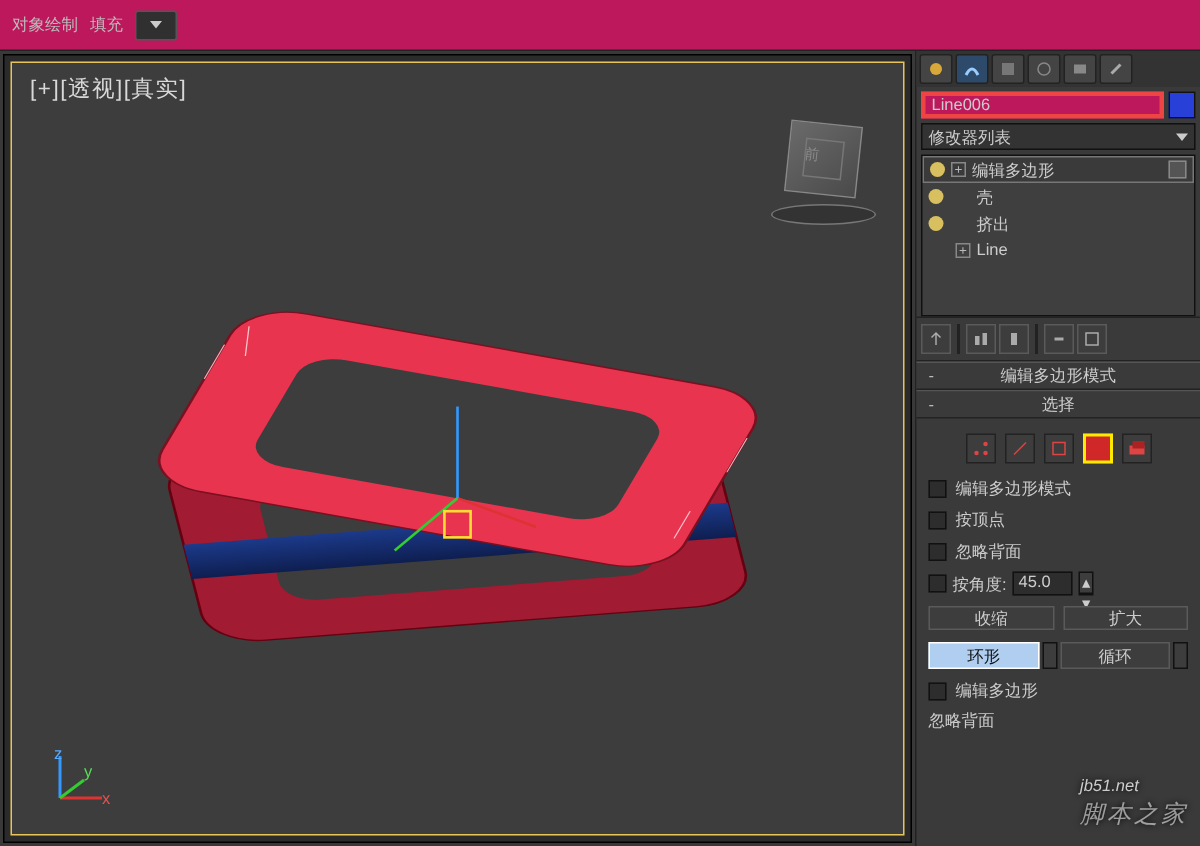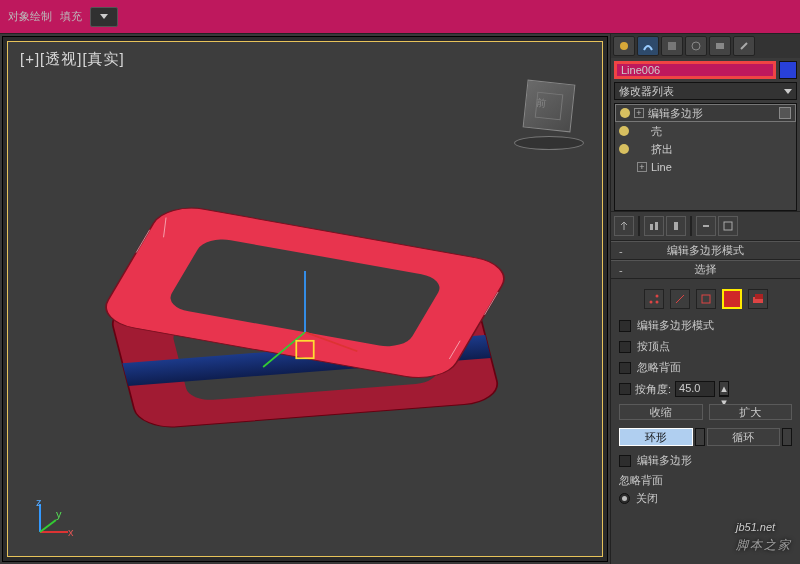--- a/index.html
+++ b/index.html
@@ -58,21 +58,21 @@
 .two-btn .b{flex:1;height:16px;background:#3d3d3d;border:1px solid #5a5a5a;display:flex;align-items:center;justify-content:center}
 .ring-row{display:flex;align-items:center;gap:2px;padding:4px 2px}
 .ring-row .b{flex:1;height:18px;background:#3d3d3d;border:1px solid #5a5a5a;display:flex;align-items:center;justify-content:center}
 .ring-row .b.active{background:#b0cff0;color:#111;border:1px solid #fff}
 .ring-row .spn{width:10px;height:18px;background:#3d3d3d;border:1px solid #111}
 .chk-row-wide{display:flex;align-items:center;gap:6px;padding:3px 2px}
 .rollout-body .radio{width:11px;height:11px;border:1px solid #111;border-radius:50%;background:#2d2d2d;display:flex;align-items:center;justify-content:center}
 .radio.on::after{content:"";width:5px;height:5px;background:#bbb;border-radius:50%}
 .cut{width:14px}
 .watermark{position:absolute;right:8px;bottom:10px;font-size:22px;font-style:italic;color:rgba(255,255,255,.45);text-shadow:0 0 4px #000;pointer-events:none}
-.watermark .sub{font-size:12px;display:block;text-align:center;color:rgba(255,255,255,.55);letter-spacing:2px}
+.watermark .sub{font-size:16px;display:block;text-align:center;color:rgba(255,255,255,.55);letter-spacing:2px}
 </style>
 </head>
 <body>
 
 <div class="toptoolbar">
   <span class="menu-label">对象绘制</span>
   <span class="menu-label">填充</span>
   <div class="frame-btn">
       <span class="arrow-dn"></span>
     </div>
@@ -317,24 +317,20 @@
           <div class="spn"></div>
           <div class="b">循环</div>
           <div class="spn"></div>
         </div>
 
         <div class="chk-row-wide">
           <div class="chk"></div>
           <span>编辑多边形</span>
         </div>
         <div style="padding:2px 2px 0">忽略背面</div>
-        <div class="chk-row">
-          <div class="radio on"></div>
-          <span>关闭</span>
-        </div>
       </div>
     </div>
   </div>
 </div>
 
 <div class="watermark">
   <span>jb51.net</span>
   <span class="sub">脚本之家</span>
 </div>
 

